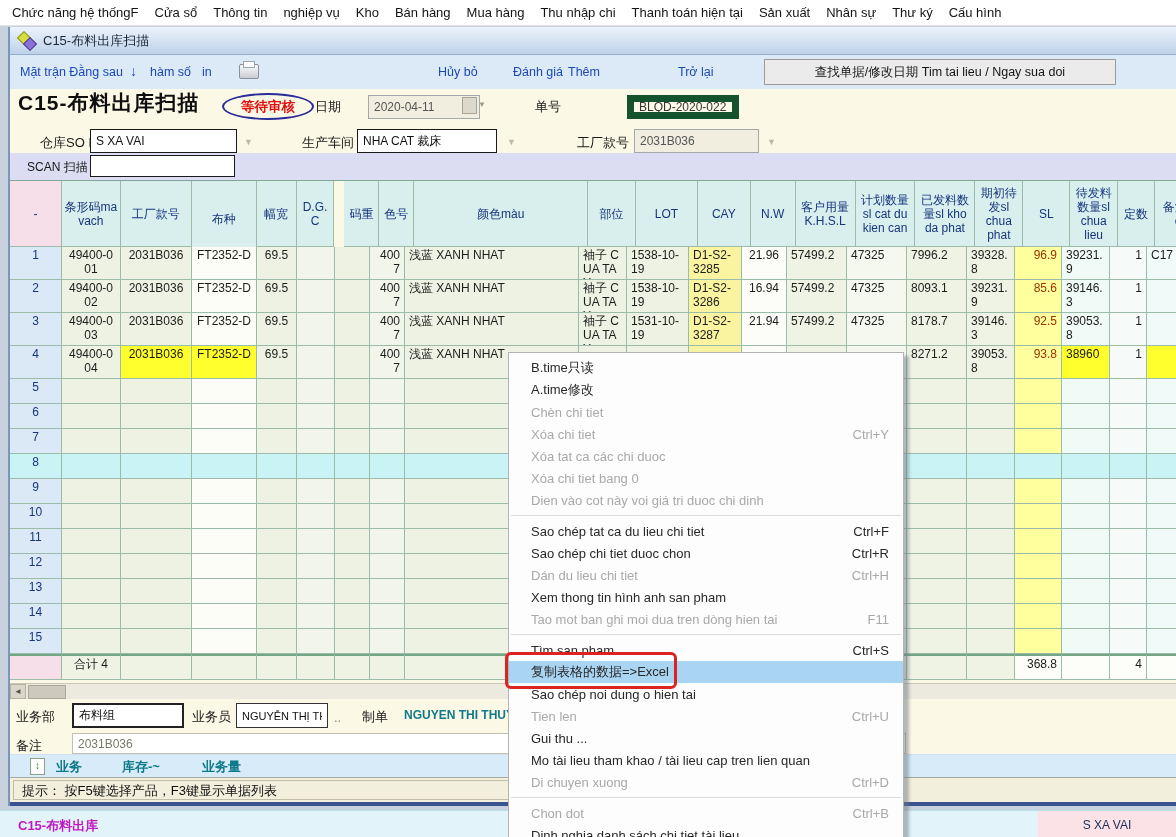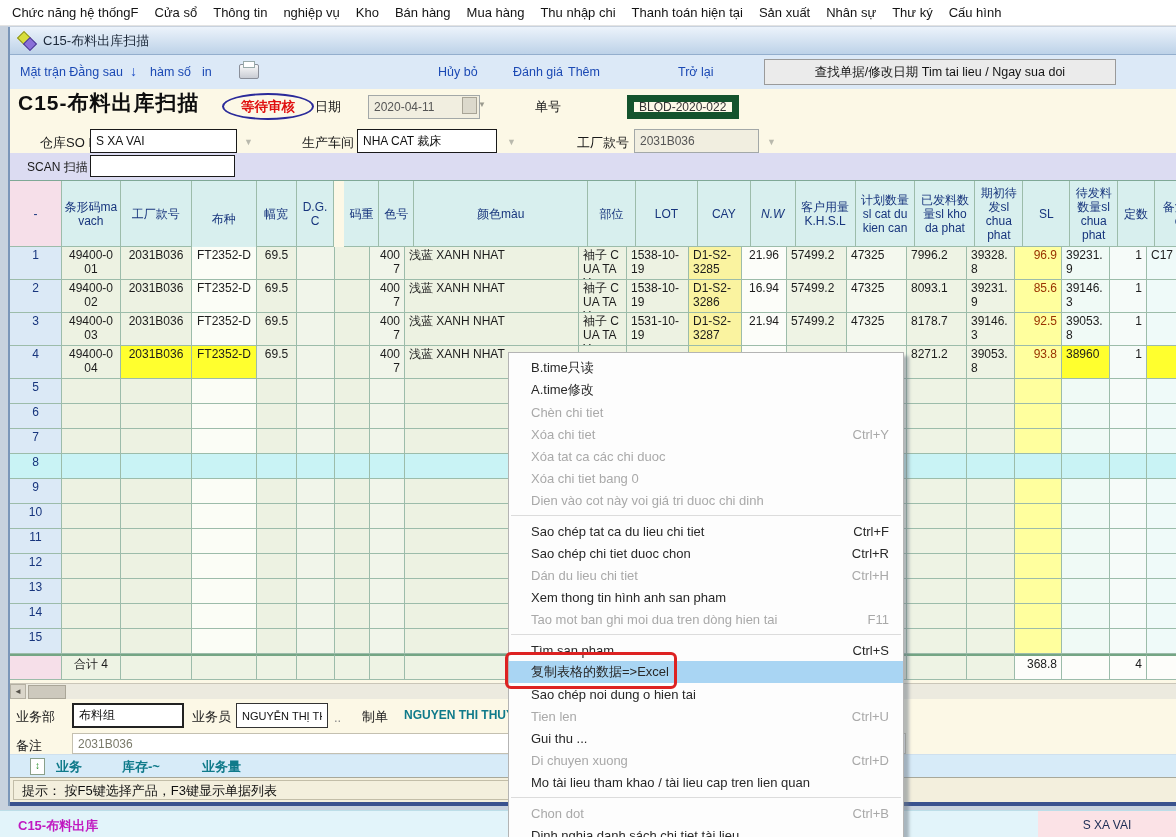--- a/index.html
+++ b/index.html
@@ -182,27 +182,27 @@
           <div class="gcell hcell" style="width: 71px; height: 66px;">工厂款号</div>
           <div class="gcell hcell" style="width: 65px; height: 76px;">布种</div>
           <div class="gcell hcell" style="width: 40px; height: 66px;">幅宽</div>
           <div class="gcell hcell" style="width: 38px; height: 66px;">D.G.C</div>
           <div class="gcell hcell" style="width: 35px; height: 66px; margin-left: 10px;">码重</div>
           <div class="gcell hcell" style="width: 35px; height: 66px;">色号</div>
           <div class="gcell hcell" style="width: 174px; height: 66px;">颜色màu</div>
           <div class="gcell hcell" style="width: 48px; height: 66px;">部位</div>
           <div class="gcell hcell" style="width: 62px; height: 66px;">LOT</div>
           <div class="gcell hcell" style="width: 53px; height: 66px;">CAY</div>
-          <div class="gcell hcell" style="width: 45px; height: 66px; font-style: italic;">N.W</div>
+          <div class="gcell hcell" style="width: 45px; height: 66px;">N.W</div>
           <div class="gcell hcell" style="width: 60px; height: 66px;">客户用量 K.H.S.L</div>
           <div class="gcell hcell" style="width: 60px; height: 66px;">计划数量sl cat du kien can</div>
           <div class="gcell hcell" style="width: 60px; height: 66px;">已发料数量sl kho da phat</div>
           <div class="gcell hcell" style="width: 48px; height: 66px;">期初待发sl chua phat</div>
           <div class="gcell hcell" style="width: 47px; height: 66px;">SL</div>
-          <div class="gcell hcell" style="width: 48px; height: 66px;">待发料数量sl chua phat</div>
+          <div class="gcell hcell" style="width: 48px; height: 66px;">待发料数量sl chua lieu</div>
           <div class="gcell hcell" style="width: 37px; height: 66px;">定数</div>
           <div class="gcell hcell" style="width: 60px; height: 66px;">备注 ghi chú</div>
         </div>
         <div class="grow" style="height: 33px;">
           <div class="gcell numcell" style="width: 52px; height: 33px; text-align: center; background: rgb(219, 233, 246);">1</div>
           <div class="gcell" style="width: 59px; height: 33px; text-align: center; background: rgb(237, 242, 226);">49400-001</div>
           <div class="gcell" style="width: 71px; height: 33px; text-align: center; background: rgb(237, 242, 226);">2031B036</div>
           <div class="gcell" style="width: 65px; height: 33px; text-align: center; background: rgb(251, 253, 246);">FT2352-D</div>
           <div class="gcell" style="width: 40px; height: 33px; text-align: center; background: rgb(237, 242, 226);">69.5</div>
           <div class="gcell" style="width: 38px; height: 33px; text-align: center; background: rgb(241, 245, 234);"></div>
@@ -671,28 +671,28 @@
         <span></span>
       </div>
       <div class="mi dis">
         <span>Tien len</span>
         <span>Ctrl+U</span>
       </div>
       <div class="mi">
         <span>Gui thu ...</span>
         <span></span>
       </div>
+      <div class="mi">
+        <span>Mo tài lieu tham khao / tài lieu cap tren lien quan</span>
+        <span></span>
+      </div>
       <div class="mi dis">
         <span>Di chuyen xuong</span>
         <span>Ctrl+D</span>
       </div>
-      <div class="mi">
-        <span>Mo tài lieu tham khao / tài lieu cap tren lien quan</span>
-        <span></span>
-      </div>
       <div class="msep"></div>
       <div class="mi dis">
         <span>Chon dot</span>
         <span>Ctrl+B</span>
       </div>
       <div class="mi">
         <span>Dinh nghia danh sách chi tiet tài lieu</span>
         <span></span>
       </div>
     </div>

